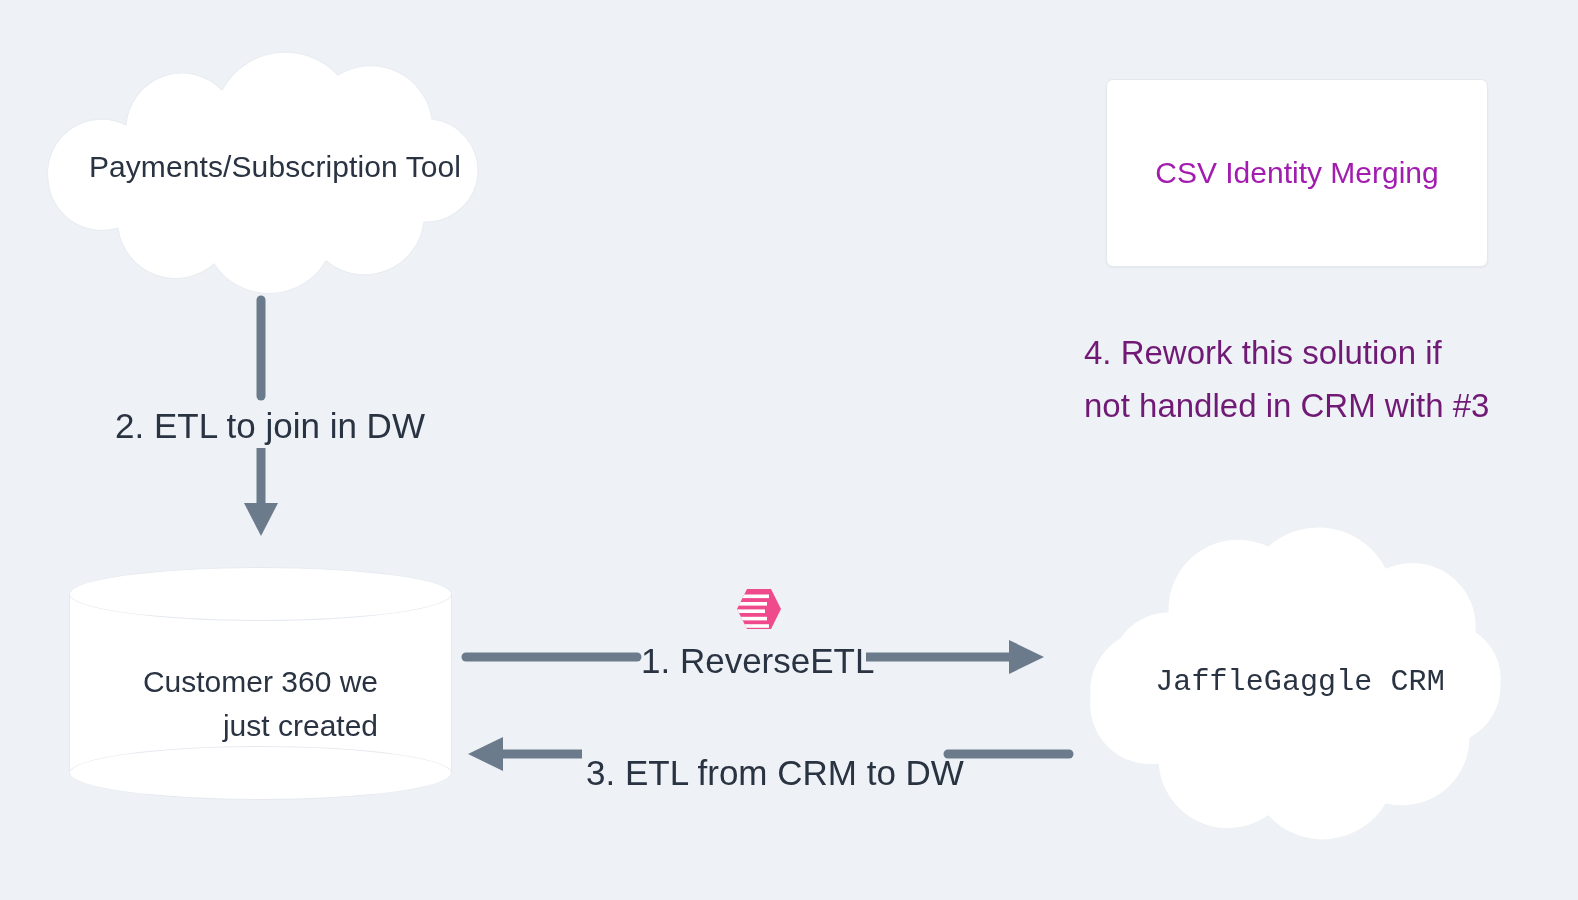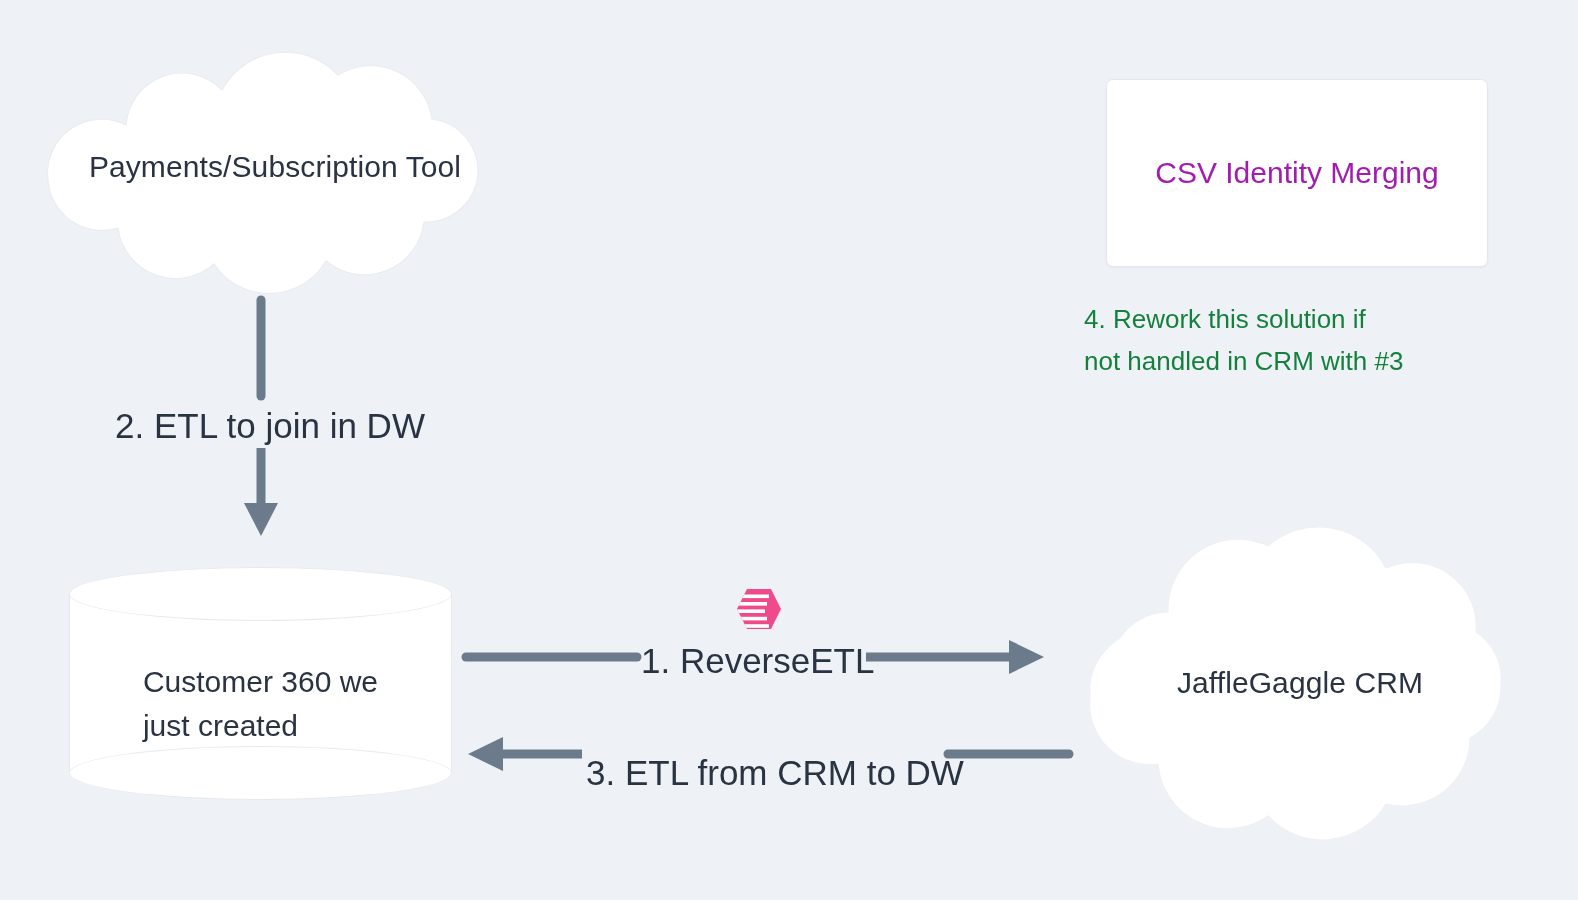--- a/index.html
+++ b/index.html
@@ -108,21 +108,21 @@
     position: absolute;
     left: 0;
     top: 40px;
     width: 100%;
     height: calc(100% - 40px);
     display: flex;
     align-items: center;
     justify-content: center;
     color: #2a3342;
     font-size: 30px;
-    text-align: left;
+    text-align: right;
     line-height: 1.45;
     pointer-events: none;
   }
 
   
   .conn-svg {
     position: absolute;
     left: 0;
     top: 0;
     width: 1578px;
@@ -135,23 +135,24 @@
     color: #2a3342;
     font-size: 35px;
     white-space: nowrap;
     line-height: 1.2;
     background: transparent;
   }
 
   
   .annotation {
     position: absolute;
-    color: #15803d;
-    font-size: 26px;
+    color: #701a75;
+    font-size: 33px;
     line-height: 1.62;
+    margin-top: 28px;
   }
 
   
   .dbt-logo {
     position: absolute;
   }
 </style>
 </head>
 <body>
 
@@ -209,21 +210,21 @@
     <div class="cyl-bottom"></div>
     <div class="cyl-top"></div>
     <div class="cyl-label">
       <div>
         <div>Customer 360 we</div>
         <div>just created</div>
       </div>
     </div>
   </div>
 
-  <div class="node" style="left:1046px; top:516px; width:496px; height:330px;">
+  <div class="node" style="left:1046px; top:516px; width:496px; height:330px;font-family:Liberation Mono, monospace;">
     <svg class="cloud-svg" width="496" height="330" viewBox="0 0 496 330" xmlns="http://www.w3.org/2000/svg">
       <path d="M 122 96
                A 70 70 0 0 1 222 30
                A 76 76 0 0 1 340 52
                A 64 64 0 0 1 430 116
                A 56 56 0 0 1 455 168
                A 58 58 0 0 1 424 222
                A 68 68 0 0 1 340 288
                A 74 74 0 0 1 222 300
                A 70 70 0 0 1 112 248

